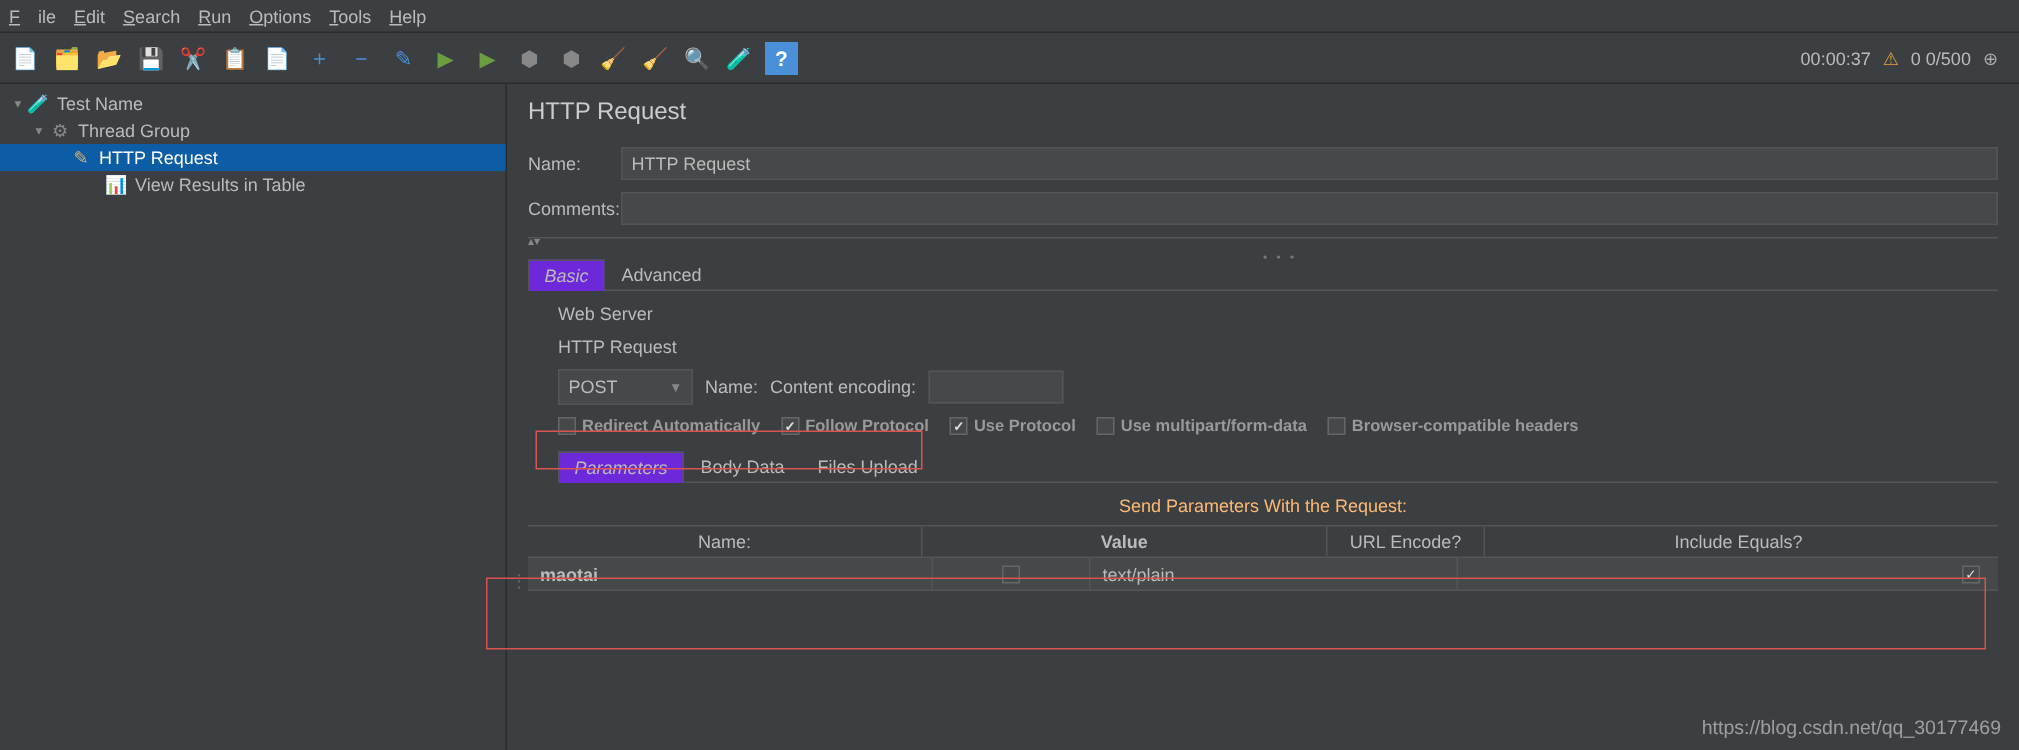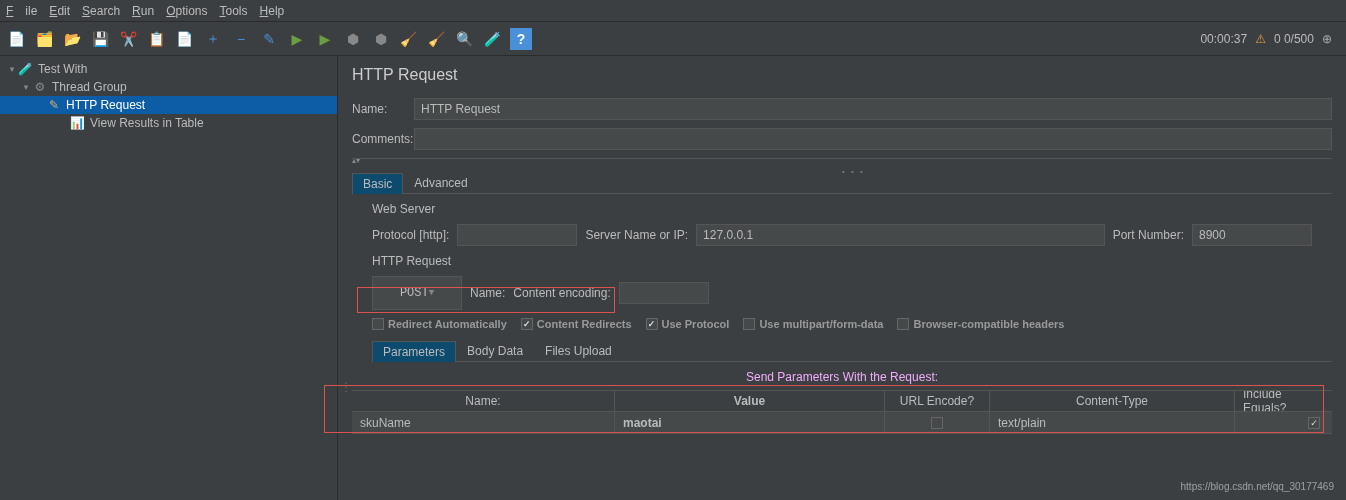--- a/index.html
+++ b/index.html
@@ -67,57 +67,56 @@
       height: 22px;
       color: #bbb;
       padding: 0 6px;
       font-size: 12px;
     }
     .input-long { flex: 1; }
     .sep { height: 10px; border-top: 1px solid #555; margin: 6px 0 4px; position: relative; }
     .sep-dots { position: absolute; left: 50%; top: 8px; color: #777; letter-spacing: 2px; font-size: 8px;}
     .tabs { display: flex; border-bottom: 1px solid #555; margin-bottom: 8px; }
     .tab { padding: 3px 10px; border: 1px solid transparent; border-bottom: none; color: #bbb; cursor: pointer; }
-    .tab.active { border-color: #555; background: #0c4a6e; position: relative; top: 1px; }
+    .tab.active { border-color: #555; background: #6d28d9; position: relative; top: 1px; font-style: italic; }
     .section-title { margin: 6px 0 8px 20px; color: #bbb; }
     .form-line { display: flex; align-items: center; margin: 0 20px 8px 20px; gap: 8px; }
     .select {
       background: #45494a;
       border: 1px solid #555;
-      height: 34px;
-      display: flex; align-items: center; justify-content: center;
+      height: 24px;
+      display: flex; align-items: center; justify-content: space-between;
       padding: 0 6px;
       width: 90px;
       cursor: pointer;
-      font-family: Liberation Mono, monospace;
     }
     .select .arrow { font-size: 9px; color: #888; }
     .checks { display: flex; align-items: center; gap: 14px; margin: 8px 20px; font-size: 11px; color: #999; font-weight: bold; }
     .check { display: flex; align-items: center; gap: 4px; }
     .checkbox {
       width: 12px; height: 12px; border: 1px solid #666; background: #45494a;
       display: flex; align-items: center; justify-content: center;
       font-size: 9px; color: #ddd;
     }
     .checkbox.checked::after { content: "✓"; }
     .param-tabs { display: flex; margin: 10px 0 0 20px; border-bottom: 1px solid #555; }
-    .param-send-label { text-align: center; color: #f0abfc; margin-top: 8px; font-size: 12px; }
+    .param-send-label { text-align: center; color: #fdba74; margin-top: 8px; font-size: 12px; }
     .grid-wrap { margin: 6px 0 0 0; }
     .grid-head, .grid-row { display: flex; height: 22px; align-items: center; border-bottom: 1px solid #555; }
     .grid-head { background: #3c3f41; border-top: 1px solid #555; }
     .grid-row { background: #45494a; }
     .col { padding: 0 8px; border-right: 1px solid #555; height: 100%; display: flex; align-items: center; overflow: hidden; }
     .c-name { flex: 0 0 263px; }
     .c-value { flex: 0 0 270px; font-weight: bold; }
     .c-url { flex: 0 0 105px; justify-content: center; }
     .c-ct { flex: 0 0 245px; }
     .c-eq { flex: 1; justify-content: flex-end; padding-right: 12px; border-right: none; }
     .grid-head .col { justify-content: center; color: #bbb; }
     .redbox1 { position: absolute; border: 1px solid #d9534f; pointer-events: none; }
-    .watermark { position: absolute; right: 12px; bottom: 8px; color: #ddd; font-size: 10px; opacity: 0.6; }
+    .watermark { position: absolute; right: 12px; bottom: 8px; color: #ddd; font-size: 13px; opacity: 0.6; }
     .drag-handle { position: absolute; left: 340px; top: 380px; color: #666; font-size: 12px; }
   </style>
 </head>
 <body>
 
 <div class="menubar">
   <span><u>F</u><span></span>ile</span>
   <span><u>E</u>dit</span>
   <span><u>S</u>earch</span>
   <span><u>R</u>un</span>
@@ -152,21 +151,21 @@
     <span>0  0/500</span>
     <span style="color:#aaa">⊕</span>
   </div>
 </div>
 
 <div class="main">
   <div class="tree">
     <div class="tree-row">
       <span class="chev">▾</span>
         <span class="icn" style="color:#7fa8d9">🧪</span>
-      <span>Test With</span>
+      <span>Test Name</span>
     </div>
     <div class="tree-row indent1">
       <span class="chev">▾</span>
         <span class="icn" style="color:#888">⚙</span>
       <span>Thread Group</span>
     </div>
     <div class="tree-row indent2 selected">
       <span class="icn" style="color:#d8b36a">✎</span>
       <span>HTTP Request</span>
     </div>
@@ -192,48 +191,40 @@
         <span style="position:absolute;left:0;top:-3px;color:#888;font-size:8px">▴▾</span>
         <span class="sep-dots">• • •</span>
       </div>
 
     <div class="tabs">
       <div class="tab active">Basic</div>
       <div class="tab">Advanced</div>
     </div>
 
     <div class="section-title">Web Server</div>
-    <div class="form-line">
-      <span>Protocol [http]:</span>
-      <input class="input" style="width: 120px;" value="">
-      <span>Server Name or IP:</span>
-      <input class="input" style="flex: 1 1 0%;" value="127.0.0.1">
-      <span>Port Number:</span>
-      <input class="input" style="width: 120px;" value="8900">
-    </div>
 
     <div class="section-title">HTTP Request</div>
     <div class="form-line">
       <div class="select">
         <span>POST</span>
         <span class="arrow">▼</span>
       </div>
       <span>Name:</span>
       <span>Content encoding:</span>
       <input class="input" style="width: 90px;" value="">
     </div>
 
     <div class="checks">
       <div class="check">
           <div class="checkbox"></div>
           <span>Redirect Automatically</span>
         </div>
       <div class="check">
           <div class="checkbox checked"></div>
-          <span>Content Redirects</span>
+          <span>Follow Protocol</span>
         </div>
       <div class="check">
           <div class="checkbox checked"></div>
           <span>Use Protocol</span>
         </div>
       <div class="check">
           <div class="checkbox"></div>
           <span>Use multipart/form-data</span>
         </div>
       <div class="check">
@@ -248,25 +239,23 @@
       <div class="tab">Files Upload</div>
     </div>
 
     <div class="param-send-label">Send Parameters With the Request:</div>
 
     <div class="grid-wrap">
       <div class="grid-head">
         <div class="col c-name">Name:</div>
         <div class="col c-value">Value</div>
         <div class="col c-url">URL Encode?</div>
-        <div class="col c-ct">Content-Type</div>
         <div class="col c-eq">Include Equals?</div>
       </div>
       <div class="grid-row">
-        <div class="col c-name">skuName</div>
         <div class="col c-value">maotai</div>
         <div class="col c-url">
             <div class="checkbox"></div>
           </div>
         <div class="col c-ct">text/plain</div>
         <div class="col c-eq">
             <div class="checkbox checked"></div>
           </div>
       </div>
     </div>

